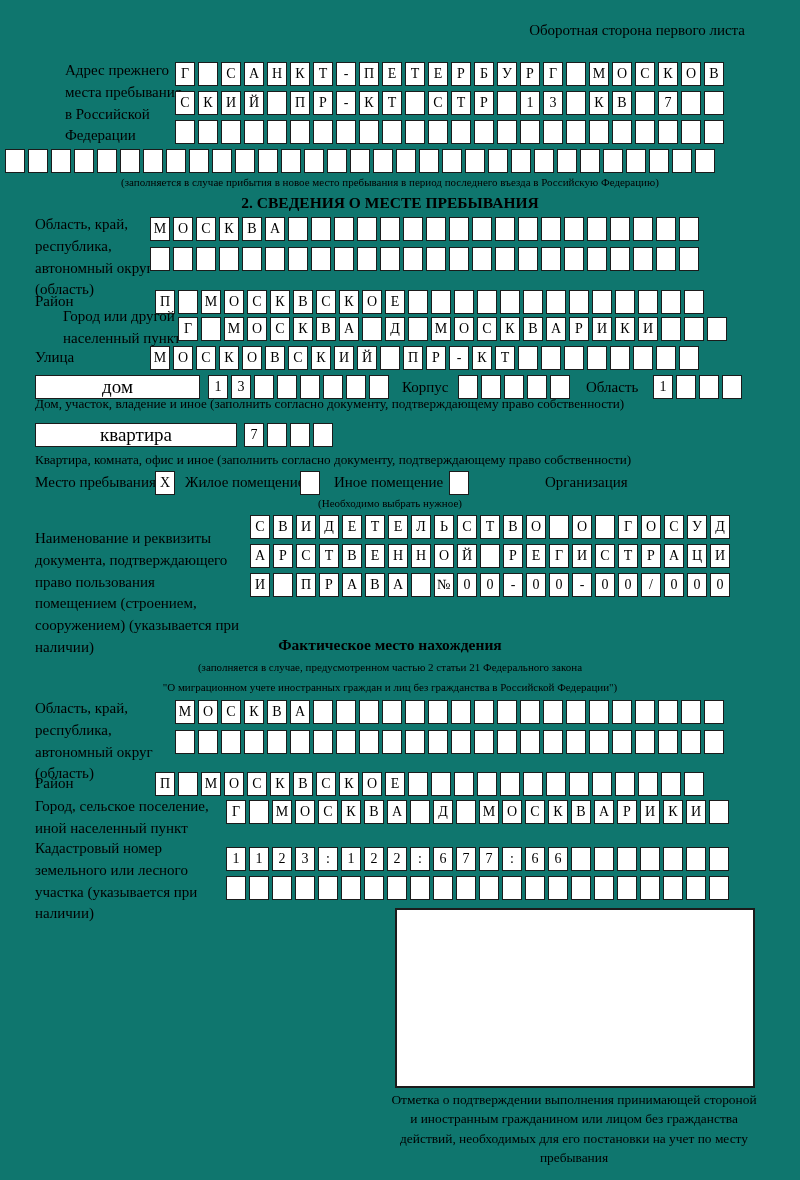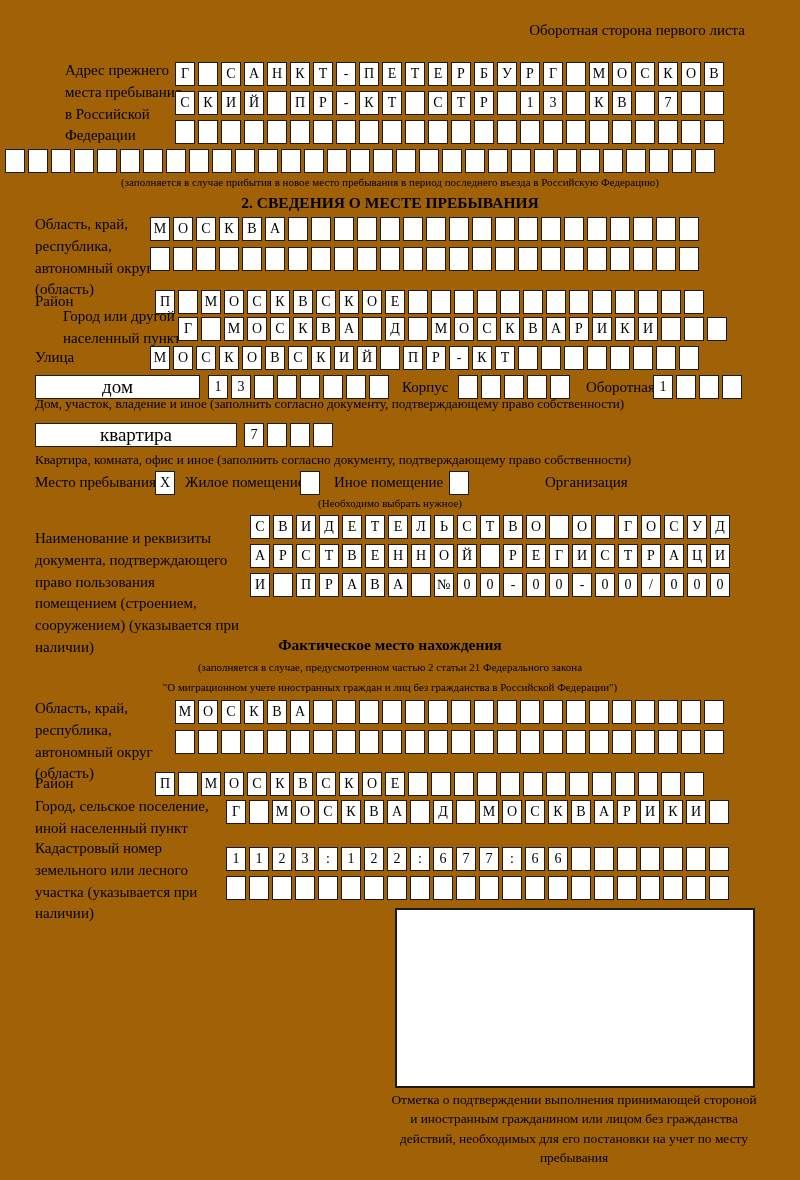--- a/index.html
+++ b/index.html
@@ -1,17 +1,17 @@
 <!DOCTYPE html>
 <html><head>
 <meta charset="utf-8">
 <style>
   html,body { margin:0; padding:0; background:#fff; }
   .page {
-    position:relative; width:800px; height:1180px; background:#a16207;
+    position:relative; width:800px; height:1180px; background:#0f766e;
     font-family:"Liberation Serif","DejaVu Serif",serif; color:#000;
     overflow:hidden;
   }
   .hdr {
     position:absolute; top:22px; right:55px; font-size:15px;
   }
   .label { position:absolute; font-size:15px; line-height:1.45; }
   .cap   { position:absolute; font-size:13.2px; }
   .cap-center { position:absolute; left:0; width:780px; text-align:center; font-size:11px; }
   .heading {
@@ -309,21 +309,21 @@
       <span class="cell"></span>
     </div>
   <div class="label" style="left:402px; top:377px;">Корпус</div>
   <div class="cellrow" style="left:458px; top:375px;">
       <span class="cell"></span>
       <span class="cell"></span>
       <span class="cell"></span>
       <span class="cell"></span>
       <span class="cell"></span>
     </div>
-  <div class="label" style="left:586px; top:377px;">Оборотная</div>
+  <div class="label" style="left:586px; top:377px;">Область</div>
   <div class="cellrow" style="left:653px; top:375px;">
       <span class="cell">1</span>
       <span class="cell"></span>
       <span class="cell"></span>
       <span class="cell"></span>
     </div>
   <div class="cap" style="left:35px; top:396px;">Дом, участок, владение и иное (заполнить согласно документу, подтверждающему право собственности)</div>
 
   <div class="namedbox" style="left:35px; top:423px; width:200px;">квартира</div>
   <div class="cellrow" style="left:244px; top:423px;">

